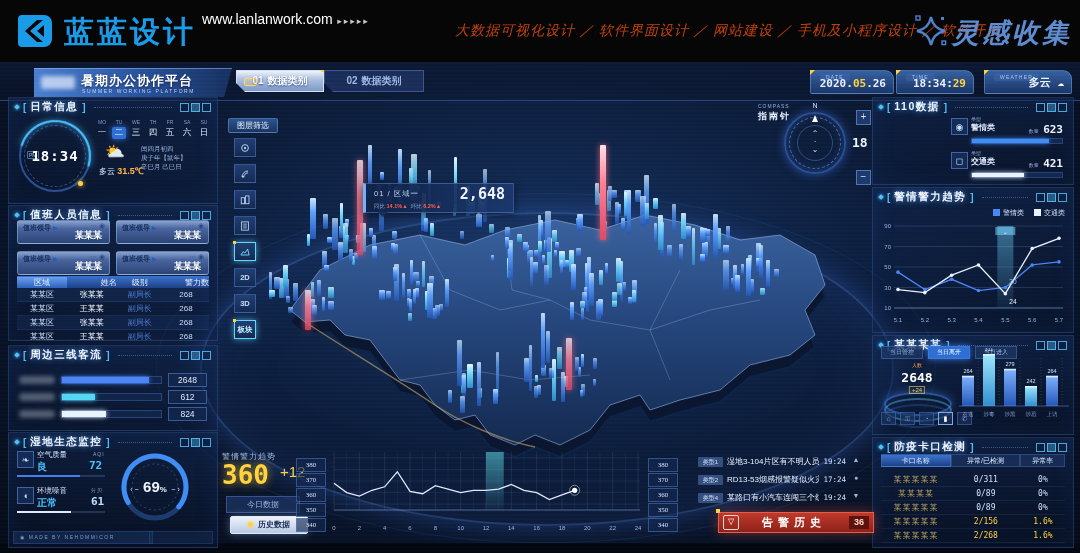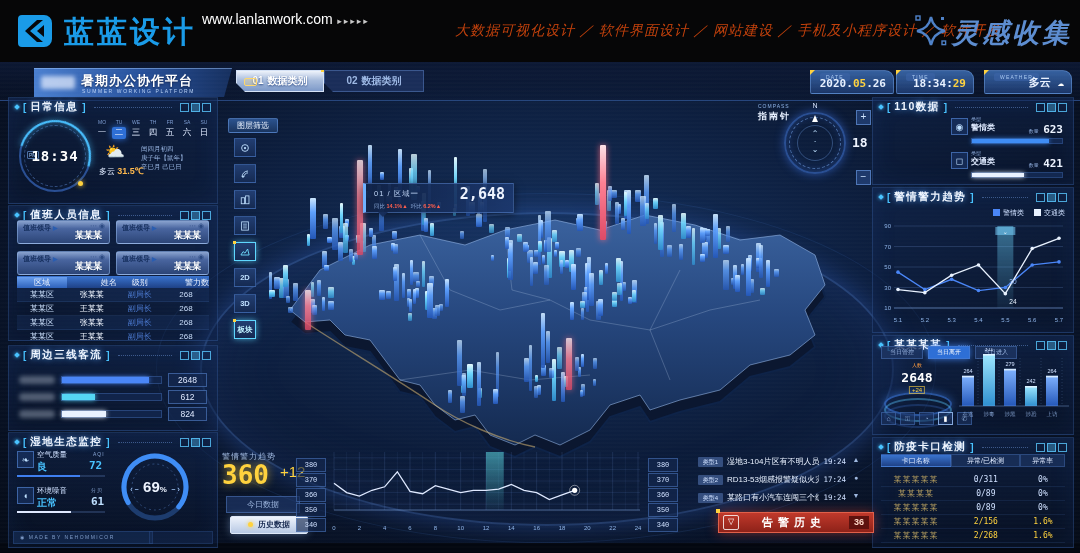--- a/index.html
+++ b/index.html
@@ -174,21 +174,21 @@
   .off-lab{left:222px;top:389px;font-size:8px;color:#9fb8e0;letter-spacing:1px;}
   .off-num{left:222px;top:398px;font-size:26px;font-weight:bold;color:#ffd23e;text-shadow:0 0 10px rgba(255,210,62,.7);font-family:"DejaVu Sans Mono",monospace;}
   .off-delta{left:280px;top:401px;font-size:15px;color:#ffd23e;}
   .btn-today{left:226px;top:434px;width:72px;height:15px;line-height:15px;text-align:center;font-size:8px;color:#9fb8e0;
     background:rgba(36,64,120,.55);border:1px solid rgba(90,135,210,.45);cursor:pointer;}
   .btn-hist{left:230px;top:454px;width:76px;height:16px;line-height:16px;text-align:center;font-size:8px;font-weight:bold;color:#1d2f55;
     background:linear-gradient(180deg,#eef3fb,#b8c9e4);border:1px solid #dfe9f8;border-radius:2px;cursor:pointer;box-shadow:0 0 8px rgba(160,200,255,.4);}
   .btn-hist:before{content:"";display:inline-block;width:5px;height:5px;border-radius:50%;background:#ffd23e;margin-right:5px;box-shadow:0 0 4px #ffd23e;}
   .ycol{position:absolute;width:30px;}
   .ycol div{height:12px;line-height:12px;margin-bottom:1px;text-align:center;font-size:7px;color:#cfe0ff;
-    border:1px solid rgba(90,140,220,.45);background:rgba(20,40,80,.65);font-family:Liberation Mono, monospace;}
+    border:1px solid rgba(90,140,220,.45);background:rgba(20,40,80,.65);font-family:Liberation Serif, serif;}
   
   .alrow{position:absolute;left:698px;width:148px;height:15px;display:flex;align-items:center;gap:4px;}
   .altag{width:25px;height:10px;line-height:10px;text-align:center;font-size:6px;color:#cfe0ff;background:rgba(70,100,155,.7);border-radius:1px;flex:none;}
   .altxt{flex:1;font-size:8px;color:#e8f1ff;white-space:nowrap;overflow:hidden;}
   .altime{font-size:7.5px;color:#cfe0ff;font-family:"DejaVu Sans Mono",monospace;flex:none;}
   .alarrow{position:absolute;left:851px;width:10px;text-align:center;font-size:7px;color:#9fb8e0;cursor:pointer;}
   .banner{left:718px;top:450px;width:146px;height:19px;background:linear-gradient(180deg,#c0392b,#8e2219);
     border:1px solid #e0604a;box-shadow:0 0 12px rgba(220,70,50,.5);display:flex;align-items:center;padding:0 4px;cursor:pointer;}
   .banner:before{content:"";position:absolute;left:-3px;top:-4px;width:4px;height:4px;background:#ffd23e;}
   .ban-ico{width:14px;height:13px;border:1px solid rgba(255,255,255,.8);border-radius:2px;color:#fff;font-size:8px;line-height:12px;text-align:center;flex:none;}

